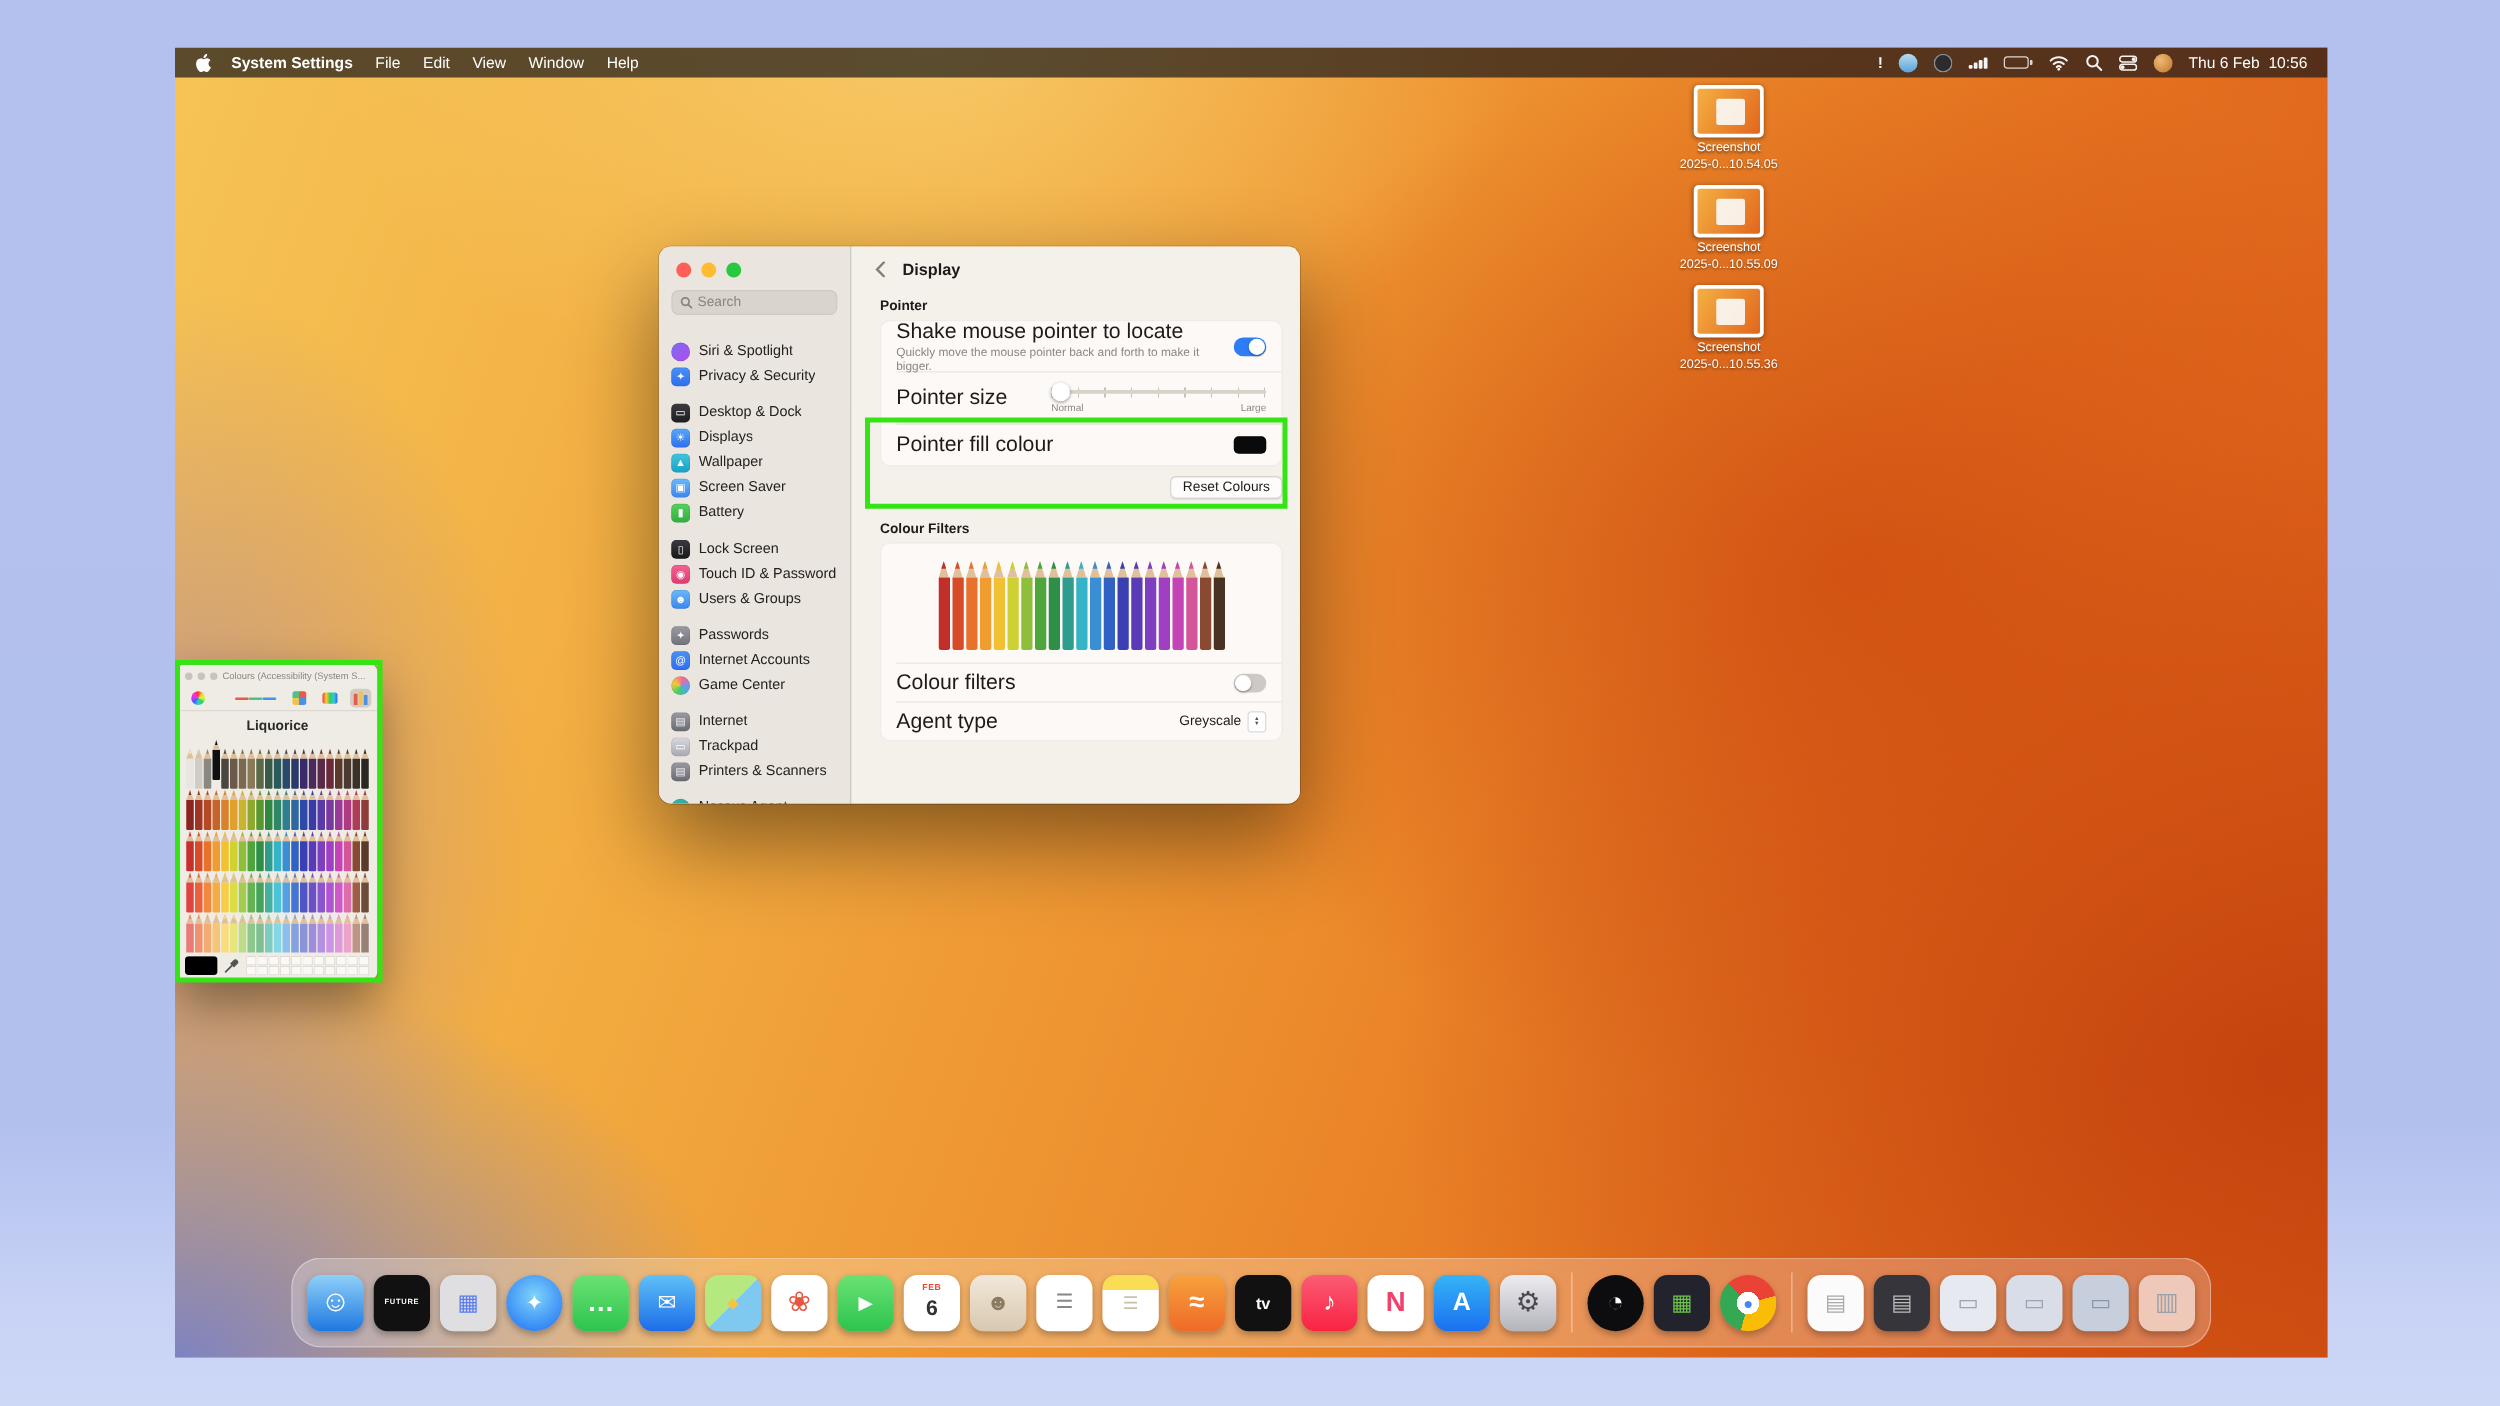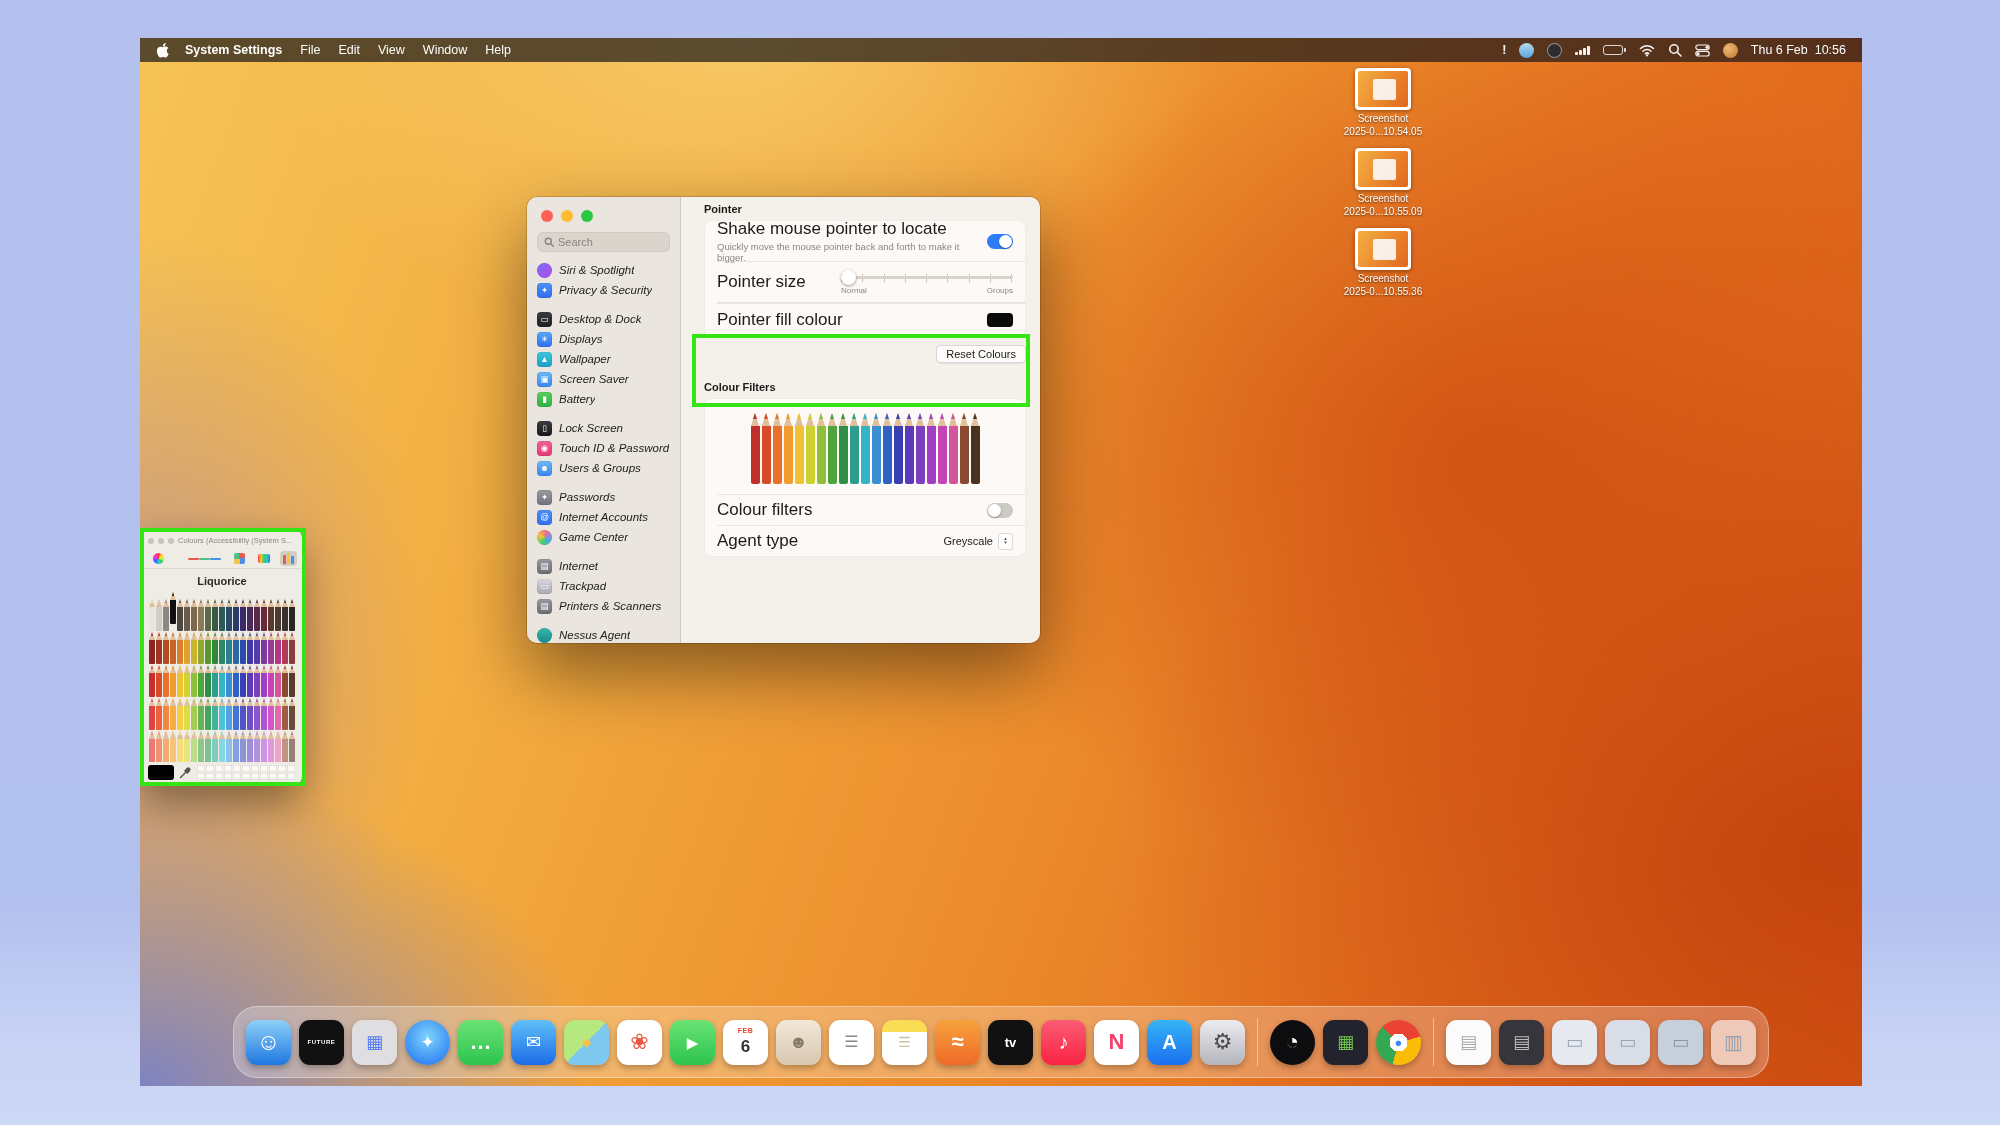--- a/index.html
+++ b/index.html
@@ -40,21 +40,21 @@
   .dicon-label{font-size:10px;line-height:1.25;text-shadow:0 1px 2px rgba(0,0,0,.6);}
   
   .swin{position:absolute;left:387px;top:159px;width:513px;height:446px;border-radius:10px;display:flex;overflow:hidden;z-index:25;
     box-shadow:0 30px 70px rgba(0,0,0,.45),0 0 0 .5px rgba(0,0,0,.3);}
   .sidebar{width:153px;flex:none;background:#eae5de;border-right:1px solid rgba(0,0,0,.12);display:flex;flex-direction:column;}
   .tlights{display:flex;gap:8px;padding:13px 0 0 14px;}
   .tl{width:12px;height:12px;border-radius:50%;}
   .tl.r{background:#ff5f57}.tl.y{background:#febc2e}.tl.g{background:#28c840}
   .searchbox{margin:10px 10px 0;height:20px;background:rgba(118,112,104,.15);border:1px solid rgba(0,0,0,.05);
     border-radius:6px;display:flex;align-items:center;padding:0 6px;gap:4px;color:#8a857e;font-size:11px;box-sizing:border-box;}
-  .side-list{flex:1;overflow:hidden;padding:8px 6px 0;font-style:italic;}
+  .side-list{flex:1;overflow:hidden;padding:19px 6px 0;}
   .side-group{margin-bottom:9px;}
   .side-row{display:flex;align-items:center;gap:7px;height:20px;padding:0 4px;border-radius:5px;font-size:11.5px;color:#23211e;cursor:default;}
   .side-ico{width:15px;height:15px;border-radius:4px;flex:none;display:flex;align-items:center;justify-content:center;
     color:#fff;font-size:8.5px;line-height:1;box-shadow:inset 0 0 0 .5px rgba(0,0,0,.12);}
   .side-label{white-space:nowrap;overflow:hidden;}
   .main{flex:1;background:#f4f0ea;display:flex;flex-direction:column;min-width:0;}
   .main-header{height:36px;display:flex;align-items:center;padding:0 14px 0 14px;gap:9px;flex:none;}
   .back-btn{width:18px;height:22px;display:flex;align-items:center;justify-content:center;cursor:pointer;}
   .main-title{font-size:13px;font-weight:bold;color:#1d1b19;}
   .main-body{padding:0 14px 0 23px;overflow:hidden;}
@@ -310,39 +310,47 @@
             <div class="side-group">
               <div class="side-row">
                 <span class="side-ico" style="background: linear-gradient(rgb(53, 184, 168), rgb(26, 138, 144)); border-radius: 50%;"></span>
                 <span class="side-label">Nessus Agent</span>
               </div>
             </div>
           </div>
       </div>
 
       <div class="main">
+        <div class="main-header">
+          <span class="back-btn">
+            <svg width="8" height="13" viewBox="0 0 8 13" fill="none" stroke="#85807a" stroke-width="2" stroke-linecap="round">
+                <path d="M7 1 L1.7 6.5 L7 12"></path>
+              </svg>
+          </span>
+          <span class="main-title">Display</span>
+        </div>
         <div class="main-body">
           <div class="section-h">Pointer</div>
           <div class="card">
             <div class="crow h40">
               <div>
                 <div class="lbl">Shake mouse pointer to locate</div>
                 <div class="sub">Quickly move the mouse pointer back and forth to make it bigger.</div>
               </div>
               <span class="tog on" id="shake-toggle"></span>
             </div>
             <div class="cdiv"></div>
             <div class="crow h40">
               <span class="lbl">Pointer size</span>
               <span class="slider">
                 <span class="ticks"></span>
                 <span class="track"></span>
                 <span class="knob"></span>
                 <span class="slabel min">Normal</span>
-                <span class="slabel max">Groups</span>
+                <span class="slabel max">Large</span>
               </span>
             </div>
             <div class="cdiv"></div>
             <div class="cdiv"></div>
             <div class="crow h32">
               <span class="lbl">Pointer fill colour</span>
               <span class="swatch" id="fill-swatch" style="background: rgb(10, 10, 10);"></span>
             </div>
           </div>
           <div class="reset-row">

